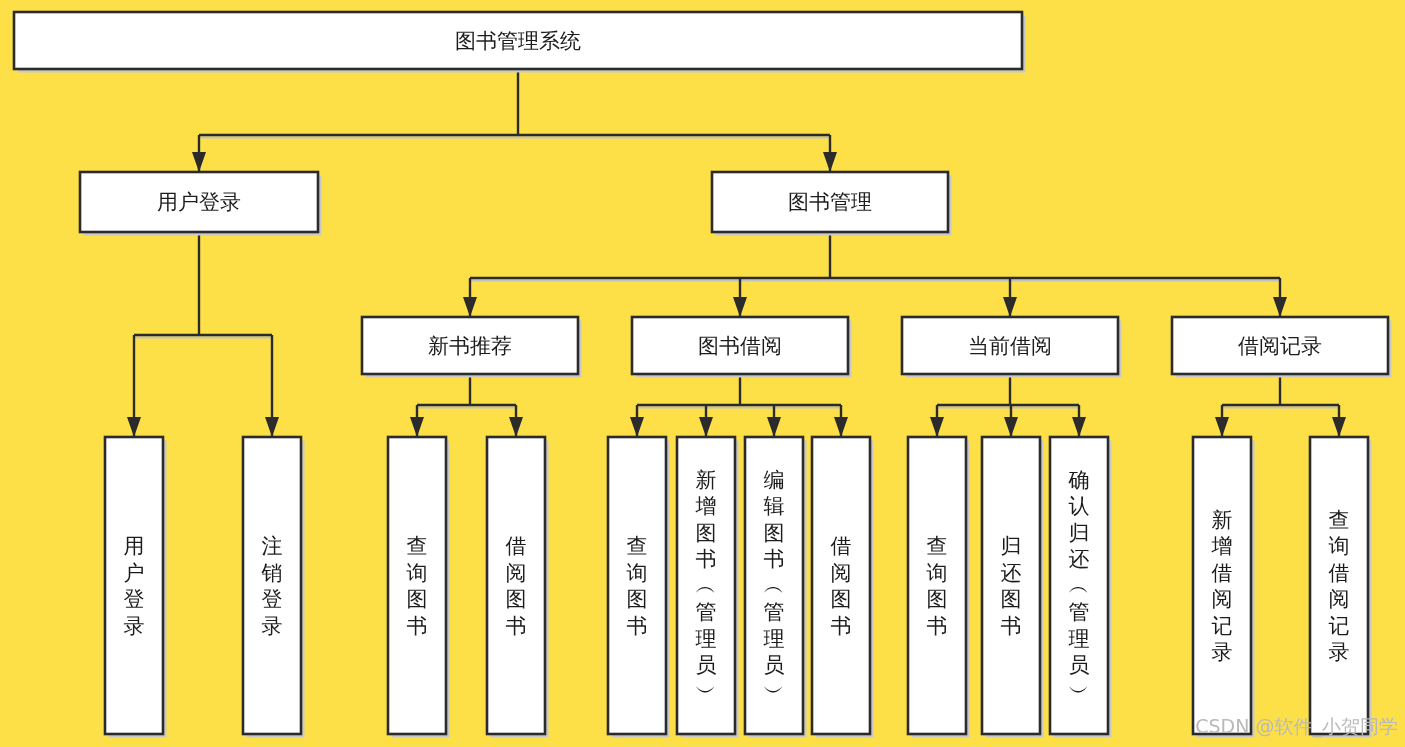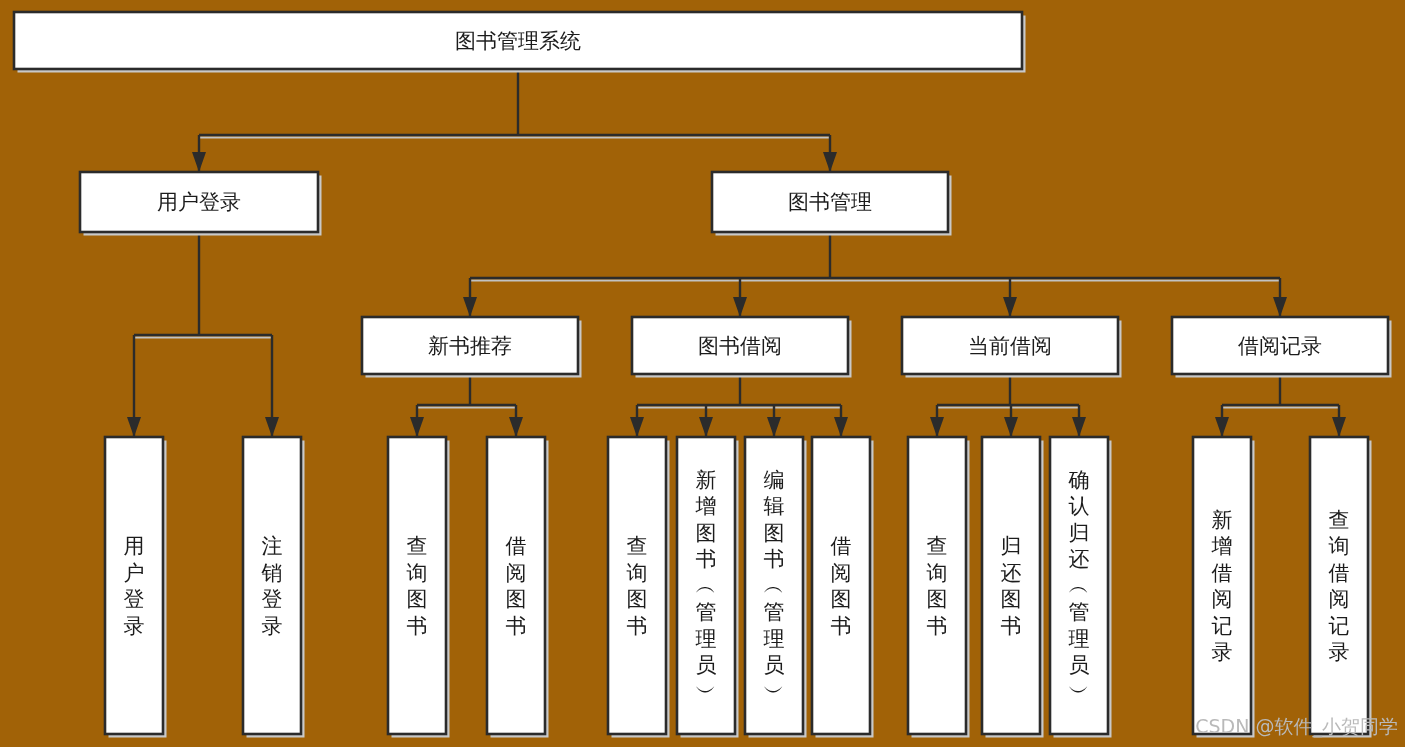--- a/index.html
+++ b/index.html
@@ -10,21 +10,21 @@
   body {
     width: 1405px;
     height: 747px;
     font-family: "DejaVu Sans", "Liberation Sans", sans-serif;
     overflow: hidden;
   }
   #diagram-root {
     position: relative;
     width: 1405px;
     height: 747px;
-    background: #a16207;
+    background: #fde047;
   }
   svg.diagram-canvas {
     position: absolute;
     left: 0;
     top: 0;
     width: 1405px;
     height: 747px;
   }
   .node-rect {
     fill: #ffffff;

